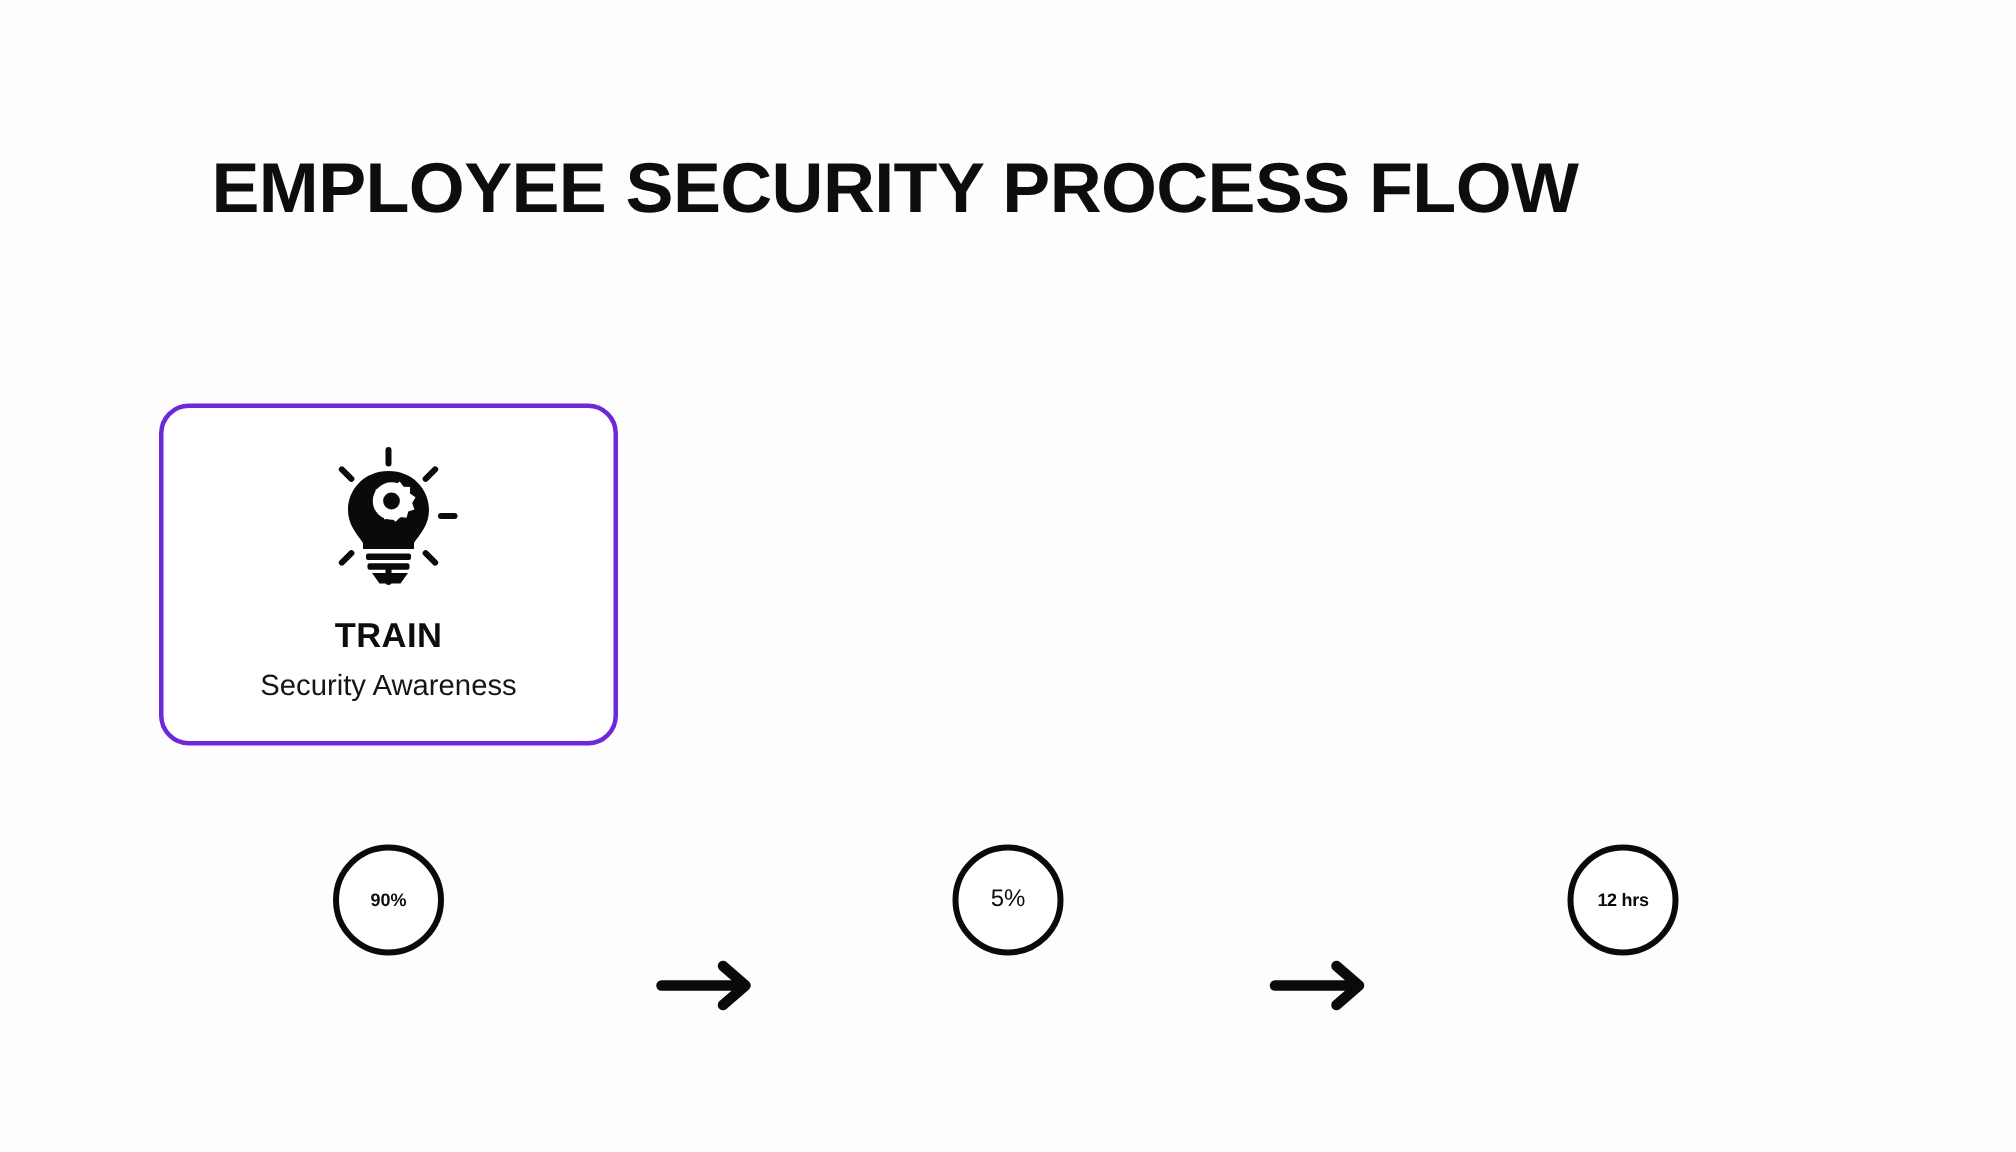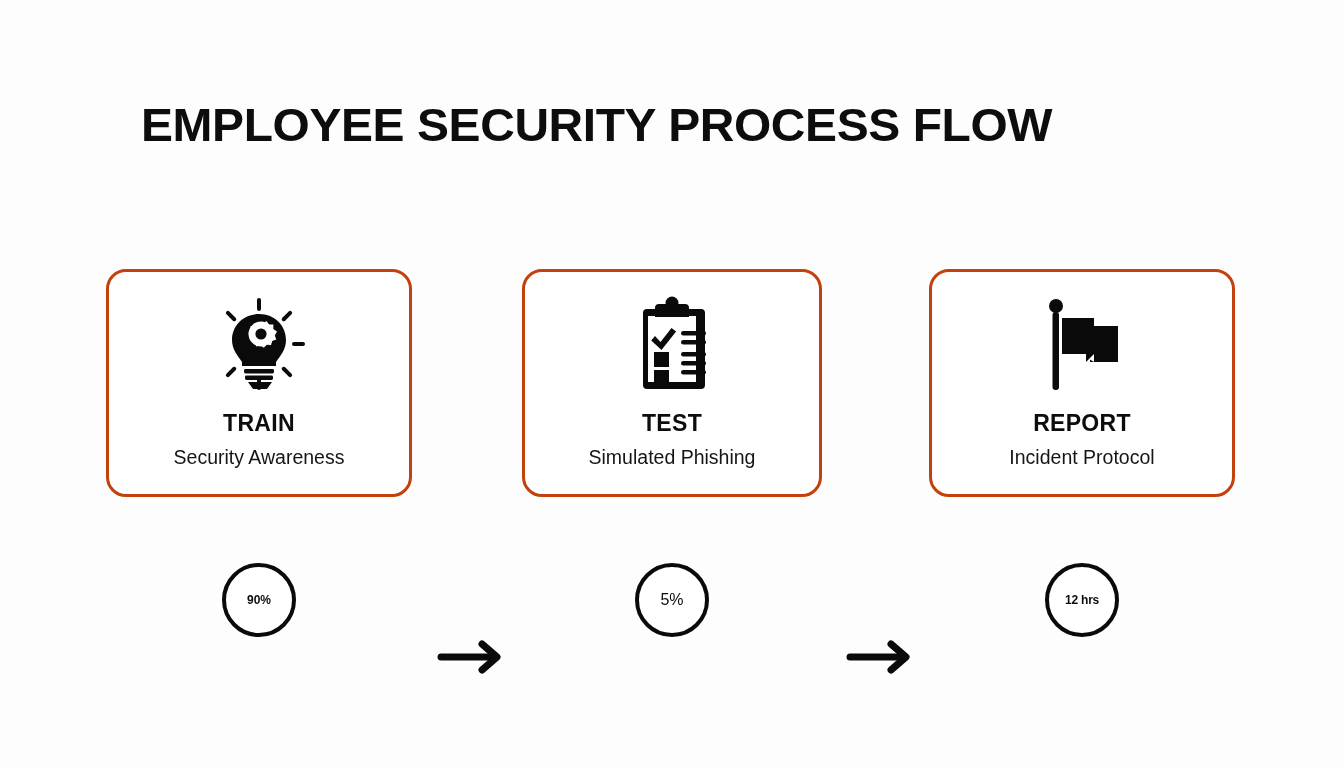--- a/index.html
+++ b/index.html
@@ -39,21 +39,21 @@
     width: 1344px;
     height: 230px;
   }
 
   .card {
     position: absolute;
     top: 0;
     width: 306px;
     height: 228px;
     box-sizing: border-box;
-    border: 3px solid #c2410c;
+    border: 3px solid #6d28d9;
     border-radius: 20px;
     background: #ffffff;
     display: flex;
     flex-direction: column;
     align-items: center;
   }
   .card.c0 { left: 106px; }
   .card.c1 { left: 522px; width: 300px; }
   .card.c2 { left: 929px; width: 306px; }
 
@@ -161,74 +161,30 @@
 
   <div class="arrow a0">
     <svg width="70" height="36" viewBox="0 0 70 36" aria-hidden="true">
       <g stroke="#0a0a0a" stroke-width="7" fill="none" stroke-linecap="round" stroke-linejoin="round">
         <line x1="4" y1="18" x2="56" y2="18"></line>
         <polyline points="45,5 60,18 45,31"></polyline>
       </g>
     </svg>
   </div>
 
-  <div class="card c1">
-    <div class="card-icon">
-      <svg width="92" height="96" viewBox="0 0 92 96" aria-hidden="true">
-        <g fill="#0a0a0a">
-
-          <path d="M33 8 h26 a4 4 0 0 1 4 4 v9 h-34 v-9 a4 4 0 0 1 4 -4 Z"></path>
-          <circle cx="46" cy="7" r="6.5"></circle>
-
-          <path d="M17 13 h16 v7 h-11 v66 h48 v-66 h-11 v-7 h16 a4 4 0 0 1 4 4 v72
-                   a4 4 0 0 1 -4 4 h-54 a4 4 0 0 1 -4 -4 v-72 a4 4 0 0 1 4 -4 Z"></path>
-
-          <path d="M29 40 l5.5 6 l11 -14 l4.6 3.6 l-14.6 18.4 l-10.3 -9.6 Z"></path>
-
-          <rect x="55" y="35" width="25" height="4.6" rx="2.3"></rect>
-          <rect x="55" y="44" width="25" height="4.6" rx="2.3"></rect>
-
-          <path d="M28 56 h15 v15 h-15 Z M32 60 h7 v7 h-7 Z"></path>
-          <rect x="55" y="56" width="25" height="4.6" rx="2.3"></rect>
-          <rect x="55" y="65" width="25" height="4.6" rx="2.3"></rect>
-
-          <path d="M28 74 h15 v15 h-15 Z M32 78 h7 v7 h-7 Z"></path>
-          <rect x="55" y="74" width="25" height="4.6" rx="2.3"></rect>
-        </g>
-      </svg>
-    </div>
-    <div class="card-title">TEST</div>
-    <div class="card-sub">Simulated Phishing</div>
-  </div>
 
   <div class="arrow a1">
     <svg width="70" height="36" viewBox="0 0 70 36" aria-hidden="true">
       <g stroke="#0a0a0a" stroke-width="7" fill="none" stroke-linecap="round" stroke-linejoin="round">
         <line x1="4" y1="18" x2="56" y2="18"></line>
         <polyline points="45,5 60,18 45,31"></polyline>
       </g>
     </svg>
   </div>
 
-  <div class="card c2">
-    <div class="card-icon">
-      <svg width="96" height="96" viewBox="0 0 96 96" aria-hidden="true">
-        <g fill="#0a0a0a">
-          <circle cx="22" cy="10" r="7"></circle>
-          <rect x="18.5" y="16" width="6.5" height="78" rx="3"></rect>
-          <rect x="28" y="22" width="32" height="36"></rect>
-          <rect x="56" y="30" width="28" height="36"></rect>
-          <path d="M47 58 h13 v8 Z" fill="#ffffff"></path>
-          <path d="M52 58 h8 l-8 8 Z"></path>
-        </g>
-      </svg>
-    </div>
-    <div class="card-title">REPORT</div>
-    <div class="card-sub">Incident Protocol</div>
-  </div>
 
 </div>
 
 <div class="metric m0">
   <span class="metric-label">90%</span>
 </div>
 <div class="metric m1">
   <span class="metric-label">5%</span>
 </div>
 <div class="metric m2">

